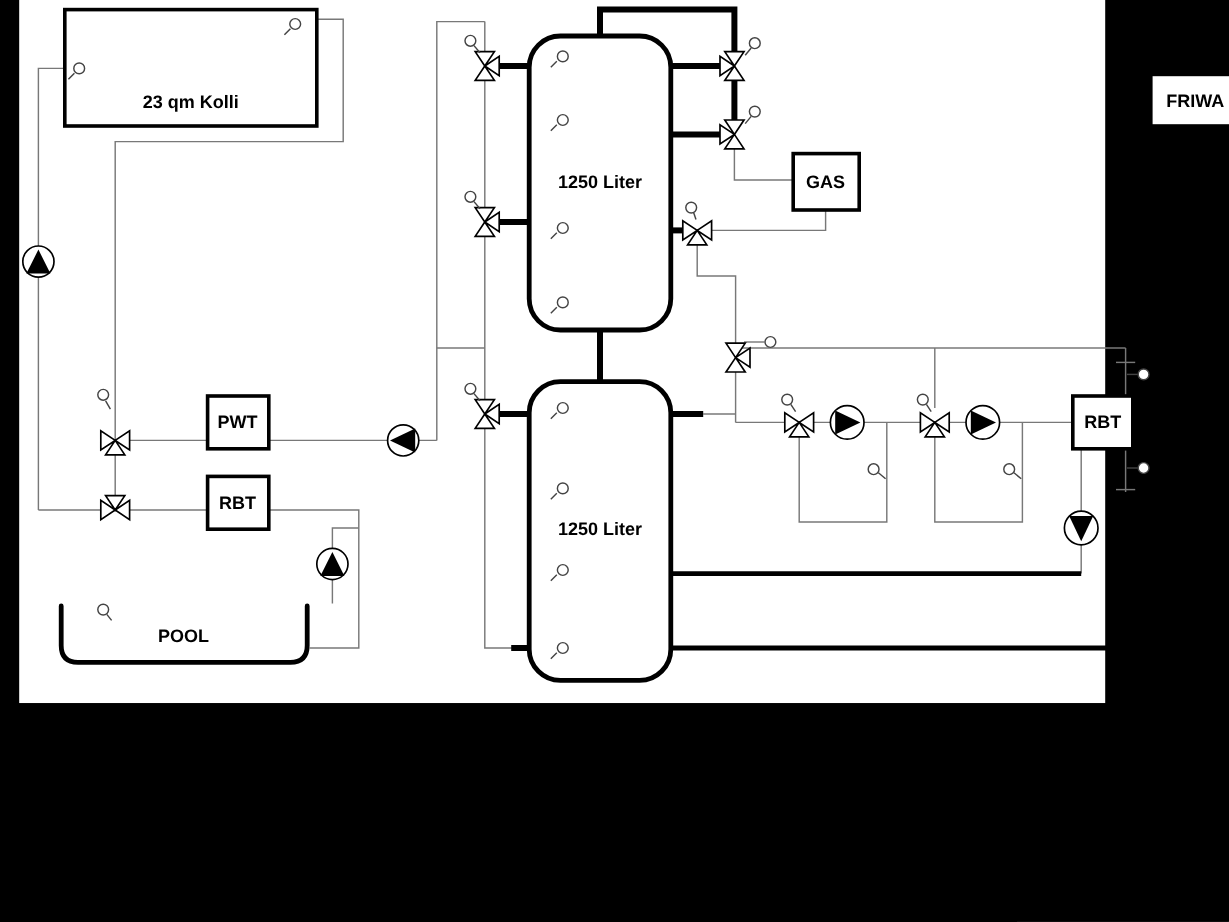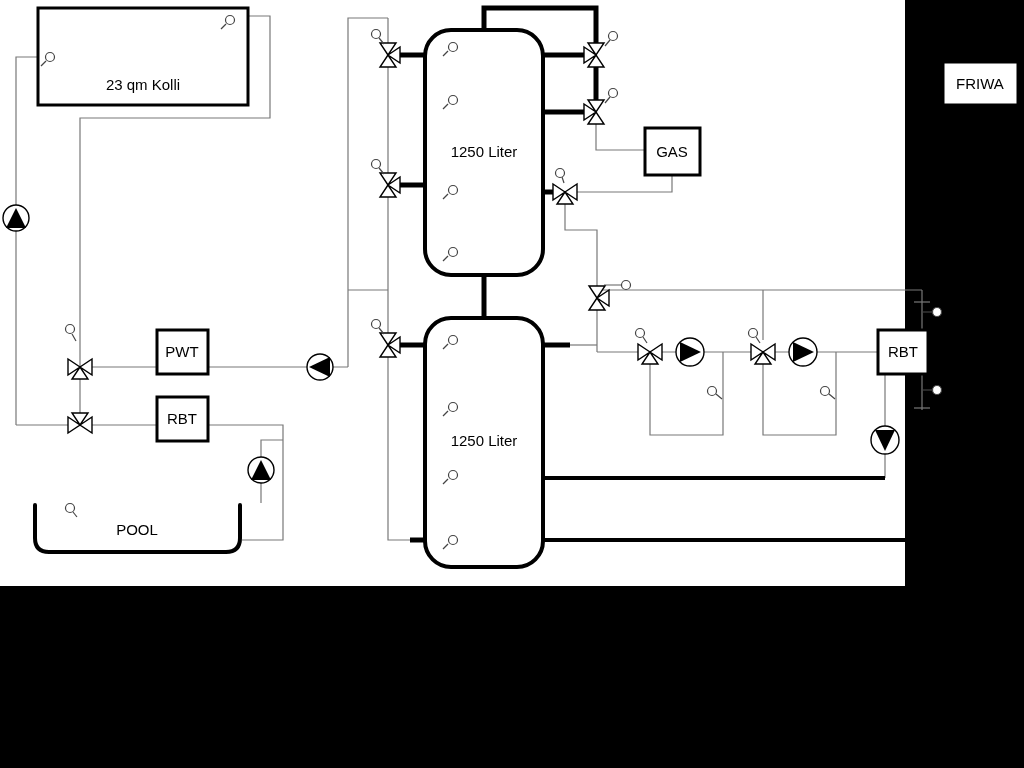--- a/index.html
+++ b/index.html
@@ -1,16 +1,16 @@
 <!DOCTYPE html>
 <html style="--canvas: #ffffff; --letterbox: #000000; --line: #787878; --pipe: #000000; --ink: #000000;"><head>
 <meta charset="utf-8">
 <style>
   html,body{margin:0;padding:0;background:#000;width:1024px;height:768px;overflow:hidden;}
-  .stage{position:absolute;top:0;left:0;width:905px;height:586px;background:var(--canvas,#fff);}
+  .stage{position:absolute;top:0;left:16px;width:905px;height:586px;background:var(--canvas,#fff);font-weight:bold;}
   .letterbox{position:absolute;top:586px;left:0;width:1024px;height:182px;background:var(--letterbox,#000);}
   svg{display:block;}
   .wire{stroke:var(--line,#787878);stroke-width:1.2;fill:none;}
   .pipe{stroke:var(--pipe,#000);stroke-width:5;fill:none;}
   .pipe4{stroke:var(--pipe,#000);stroke-width:4;fill:none;}
   .box{fill:#fff;stroke:var(--ink,#000);stroke-width:3;}
   .tank{fill:#fff;stroke:var(--ink,#000);stroke-width:4;}
   .pool{fill:none;stroke:var(--ink,#000);stroke-width:4;stroke-linecap:round;}
   .sym{fill:#fff;stroke:var(--ink,#000);stroke-width:1.4;}
   .tri{fill:var(--ink,#000);stroke:none;}

